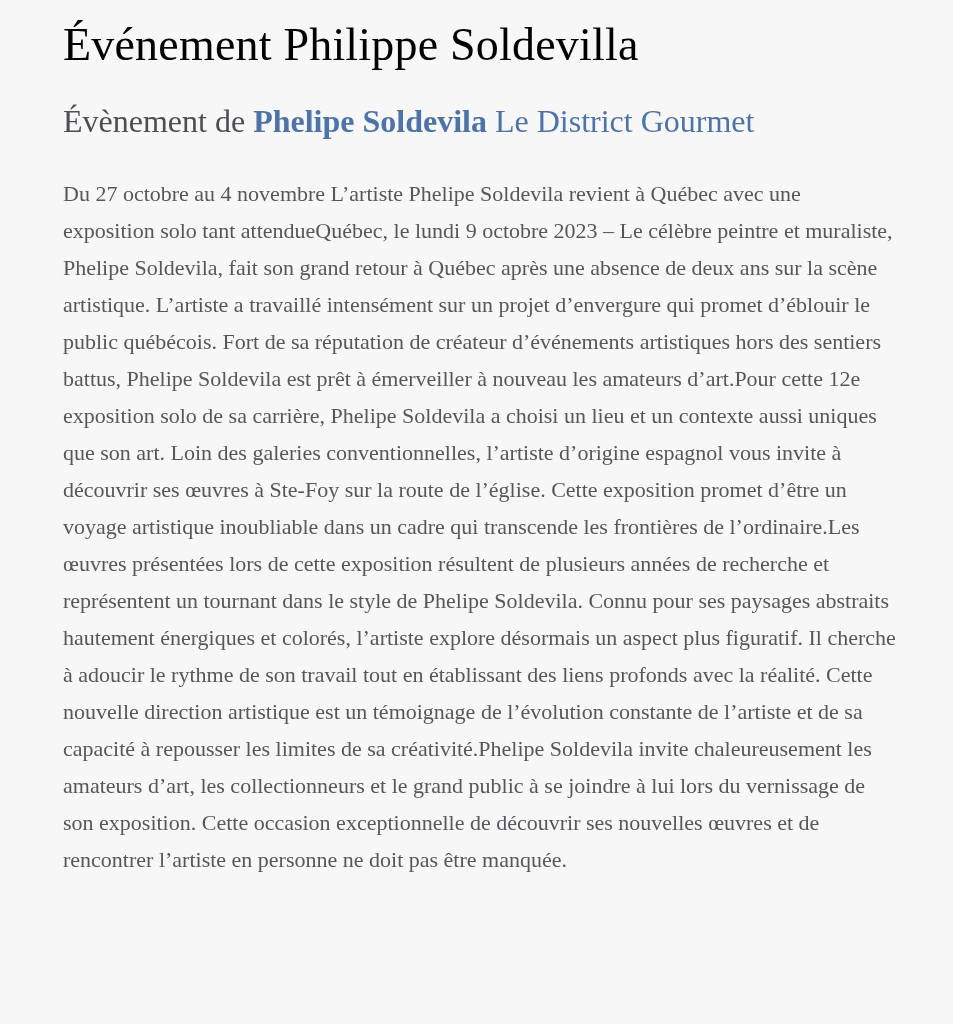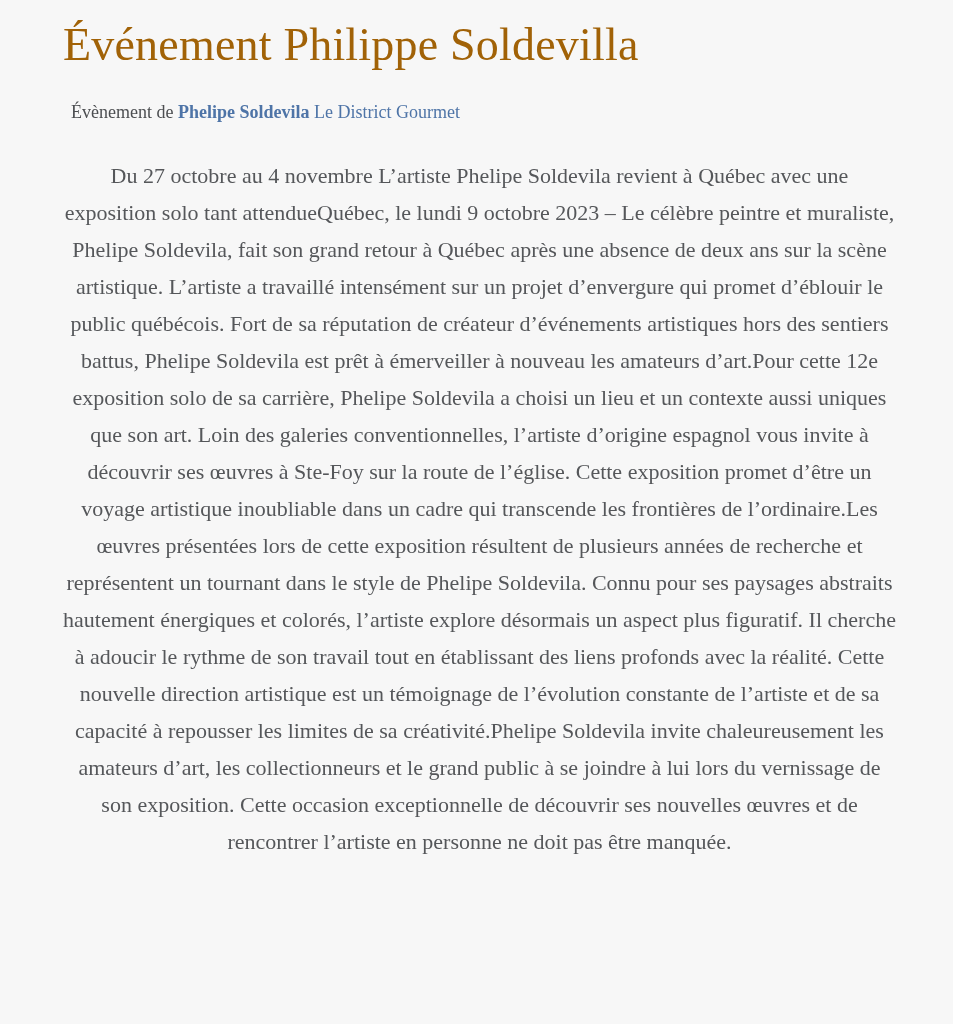--- a/index.html
+++ b/index.html
@@ -19,26 +19,26 @@
     box-sizing: border-box;
     width: 953px;
     height: 1024px;
     padding: 16px 60px 0 63px;
   }
   .title {
     margin: 0 0 27px 0;
     font-size: 46px;
     font-weight: 400;
     line-height: 1.25;
-    color: #a16207;
+    color: #000000;
     letter-spacing: 0.2px;
   }
   .byline {
-    margin: 0 0 33px 8px;
-    font-size: 18px;
+    margin: 0 0 33px 0;
+    font-size: 32px;
     line-height: 1.3;
     color: #4c4e51;
   }
   .byline a {
     color: #4e74a7;
     text-decoration: none;
     cursor: pointer;
   }
   .byline a.author-link {
     font-weight: 700;
@@ -49,21 +49,20 @@
     line-height: 1.3;
     color: #55575a;
     letter-spacing: 0.2px;
   }
   .body-text {
     margin: 0;
     width: 833px;
     font-size: 22px;
     line-height: 37px;
     color: #55575a;
-    text-align: center;
   }
 </style>
 </head>
 <body>
 
 <div class="page">
 
   <h1 class="title">Événement Philippe Soldevilla</h1>
 
   <p class="byline">

